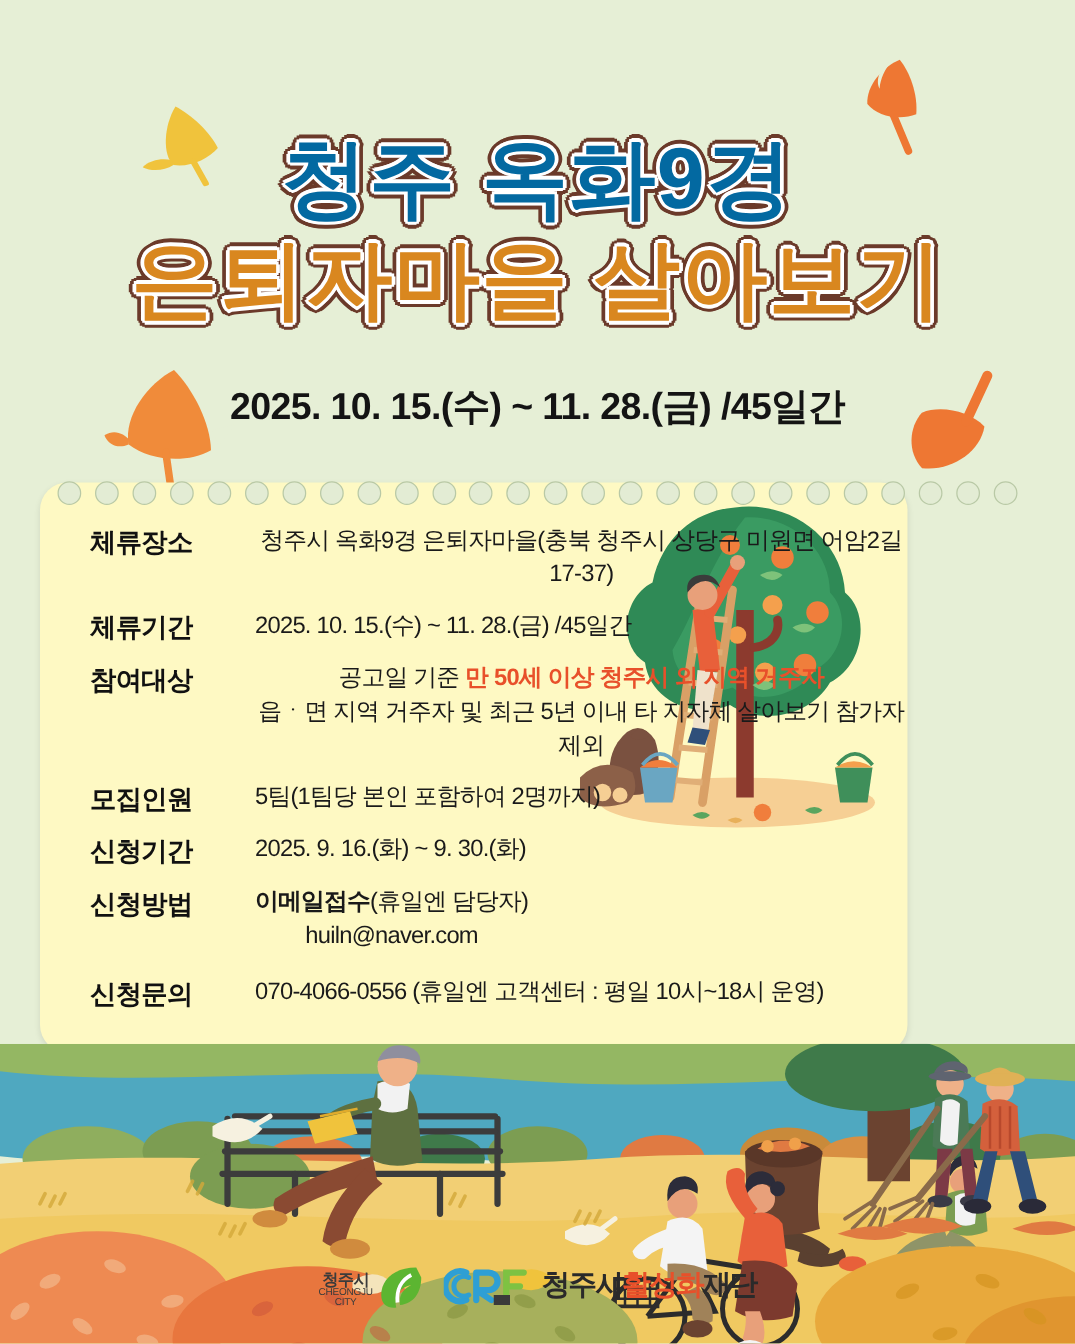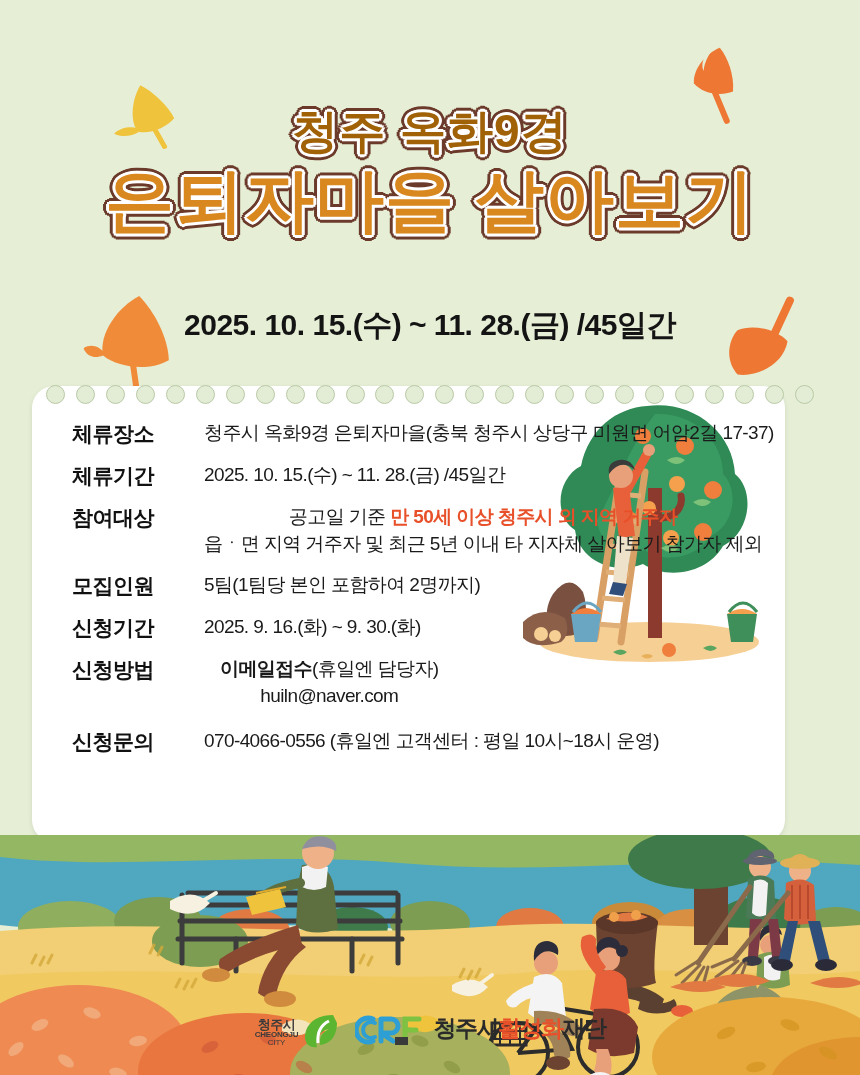--- a/index.html
+++ b/index.html
@@ -15,21 +15,21 @@
   .leaf svg{display:block;}
 
   
   .title-wrap{position:absolute;left:0;top:108px;width:860px;text-align:center;}
   .tline{
     font-family:"Liberation Sans","DejaVu Sans",sans-serif;
     font-weight:bold;letter-spacing:1px;line-height:1.0;
     margin:0;padding:0;
   }
   .tline1{
-    font-size:46px;color:#a16207;
+    font-size:69px;color:#0369a1;
     -webkit-text-stroke:0px;
     text-shadow:
       3px 0 0 #fff,-3px 0 0 #fff,0 3px 0 #fff,0 -3px 0 #fff,
       2px 2px 0 #fff,-2px 2px 0 #fff,2px -2px 0 #fff,-2px -2px 0 #fff,
       6px 0 0 #6b3a2a,-6px 0 0 #6b3a2a,0 6px 0 #6b3a2a,0 -6px 0 #6b3a2a,
       4px 4px 0 #6b3a2a,-4px 4px 0 #6b3a2a,4px -4px 0 #6b3a2a,-4px -4px 0 #6b3a2a,
       5px 2px 0 #6b3a2a,-5px 2px 0 #6b3a2a,5px -2px 0 #6b3a2a,-5px -2px 0 #6b3a2a,
       2px 5px 0 #6b3a2a,-2px 5px 0 #6b3a2a,2px -5px 0 #6b3a2a,-2px -5px 0 #6b3a2a;
   }
   .tline2{
@@ -42,22 +42,22 @@
       5px 2px 0 #6b3a2a,-5px 2px 0 #6b3a2a,5px -2px 0 #6b3a2a,-5px -2px 0 #6b3a2a,
       2px 5px 0 #6b3a2a,-2px 5px 0 #6b3a2a,2px -5px 0 #6b3a2a,-2px -5px 0 #6b3a2a;
   }
   .subtitle{
     position:absolute;left:0;top:305px;width:860px;text-align:center;
     font-size:30px;font-weight:bold;color:#141414;letter-spacing:-0.5px;
   }
 
   
   .card{
-    position:absolute;left:32px;top:386px;width:753px;height:456px;
-    background:#ffffff;border-radius:22px;
+    position:absolute;left:32px;top:386px;width:694px;height:456px;
+    background:#fef9c3;border-radius:22px;
     box-shadow:0 2px 5px rgba(0,0,0,.10);
     overflow:hidden;
   }
   .punches{
     position:absolute;left:32px;top:386px;width:796px;height:26px;
     display:flex;justify-content:space-between;align-items:flex-start;
     padding:0 14px;box-sizing:border-box;pointer-events:none;
   }
   .punch{
     width:17px;height:17px;border-radius:50%;
@@ -88,21 +88,21 @@
   .scene{position:absolute;left:0;bottom:0;width:860px;height:240px;overflow:hidden;}
 
   
   .logos{
     position:absolute;left:0;bottom:22px;width:860px;
     display:flex;justify-content:center;align-items:center;gap:16px;
   }
   .logo-cj{display:flex;align-items:center;gap:5px;}
   .logo-cj .txt{line-height:1.0;text-align:center;}
   .logo-cj .ko{font-size:13px;font-weight:bold;color:#3b3b3b;letter-spacing:-0.5px;}
-  .logo-cj .en1{font-size:8px;font-weight:bold;color:#3b3b3b;letter-spacing:-0.2px;}
+  .logo-cj .en1{font-size:8px;font-weight:normal;color:#3b3b3b;letter-spacing:-0.2px;}
   .logo-cj .en2{font-size:8px;font-weight:normal;color:#3b3b3b;letter-spacing:-0.2px;}
   .logo-crf{display:flex;gap:4px;}
   .logo-crf .crfname{
     font-size:23px;font-weight:bold;color:#2a2a2a;letter-spacing:-1.5px;
   }
   .logo-crf .crfname .o{color:#e8502a;}
 </style>
 </head>
 <body>
 
@@ -240,21 +240,21 @@
       <div class="row">
         <div class="lbl">모집인원</div>
         <div class="val">5팀(1팀당 본인 포함하여 2명까지)</div>
       </div>
 
       <div class="row">
         <div class="lbl">신청기간</div>
         <div class="val">2025. 9. 16.(화) ~ 9. 30.(화)</div>
       </div>
 
-      <div class="row" style="margin-bottom:18px;gap:16px;">
+      <div class="row" style="margin-bottom:18px;">
         <div class="lbl">신청방법</div>
         <div class="val">
           <span class="bold">이메일접수</span><span>(휴일엔 담당자)</span>
           <span class="l2">huiln@naver.com</span>
         </div>
       </div>
 
       <div class="row" style="margin-bottom:0;">
         <div class="lbl">신청문의</div>
         <div class="val">070-4066-0556 (휴일엔 고객센터 : 평일 10시~18시 운영)</div>

